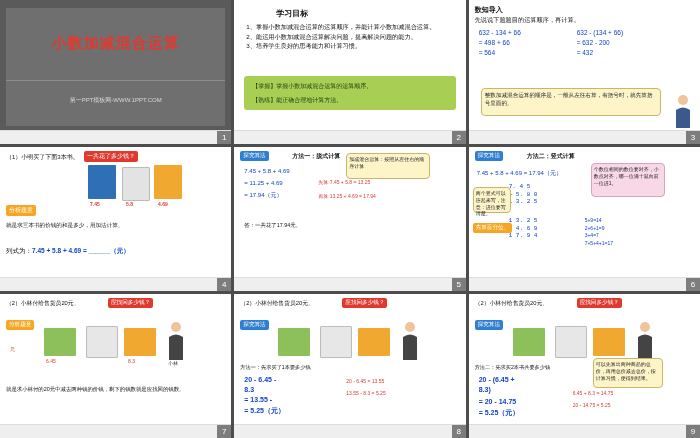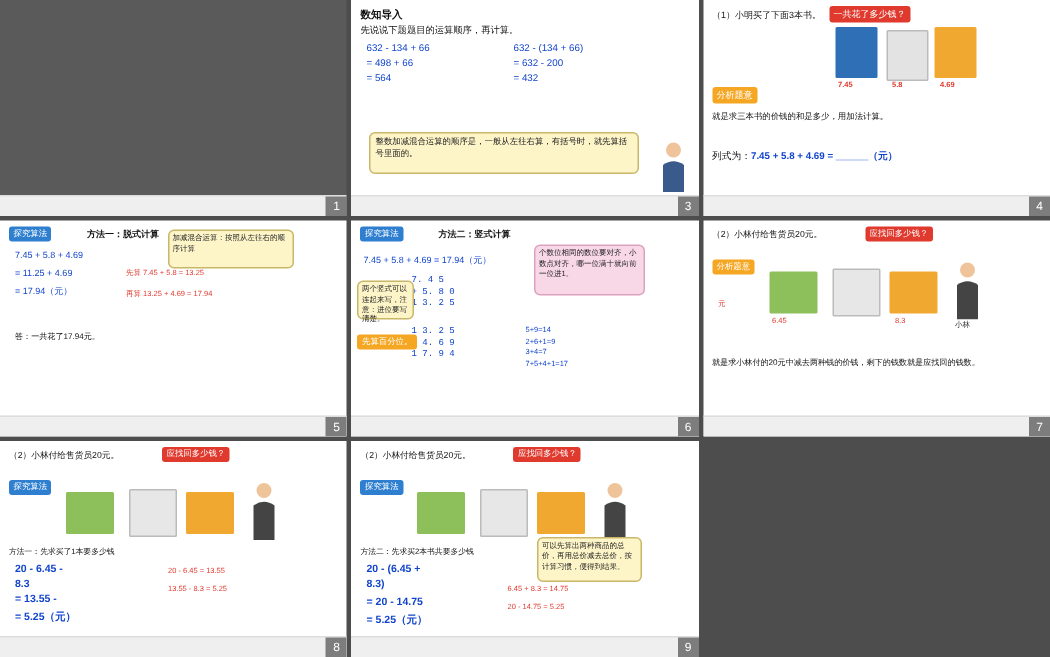--- a/index.html
+++ b/index.html
@@ -63,24 +63,42 @@
   .s8 .q{position:absolute;left:6px;top:5px;font-size:5.8px;color:#111;}
   .s9 .q{position:absolute;left:6px;top:5px;font-size:5.8px;color:#111;}
   .kid{position:absolute;}
 </style>
 </head>
 <body>
 
 <div class="grid">
 
   <div class="slide s1">
+    <div class="inner">
+      <div class="title">小数加减混合运算</div>
+      <div class="bar"></div>
+      <div class="site">第一PPT模板网-WWW.1PPT.COM</div>
+    </div>
     <div class="strip"></div>
     <div class="num">1</div>
   </div>
 
+  <div class="slide s2">
+    <div class="h">学习目标</div>
+    <ol>
+      <li>1、掌握小数加减混合运算的运算顺序，并能计算小数加减混合运算。</li>
+      <li>2、能运用小数加减混合运算解决问题，提高解决问题的能力。</li>
+      <li>3、培养学生良好的思考能力和计算习惯。</li>
+    </ol>
+    <div class="greenbox"></div>
+    <div class="gl" style="left:18px;top:82px;">【掌握】掌握小数加减混合运算的运算顺序。</div>
+    <div class="gl" style="left:18px;top:96px;">【熟练】能正确合理地计算方法。</div>
+    <div class="strip"></div>
+    <div class="num">2</div>
+  </div>
 
   <div class="slide s3">
     <div class="t">数知导入</div>
     <div class="q">先说说下题题目的运算顺序，再计算。</div>
     <div class="calcL">
       <div>632 - 134 + 66</div>
       <div>= 498 + 66</div>
       <div>= 564</div>
     </div>
     <div class="calcR">

